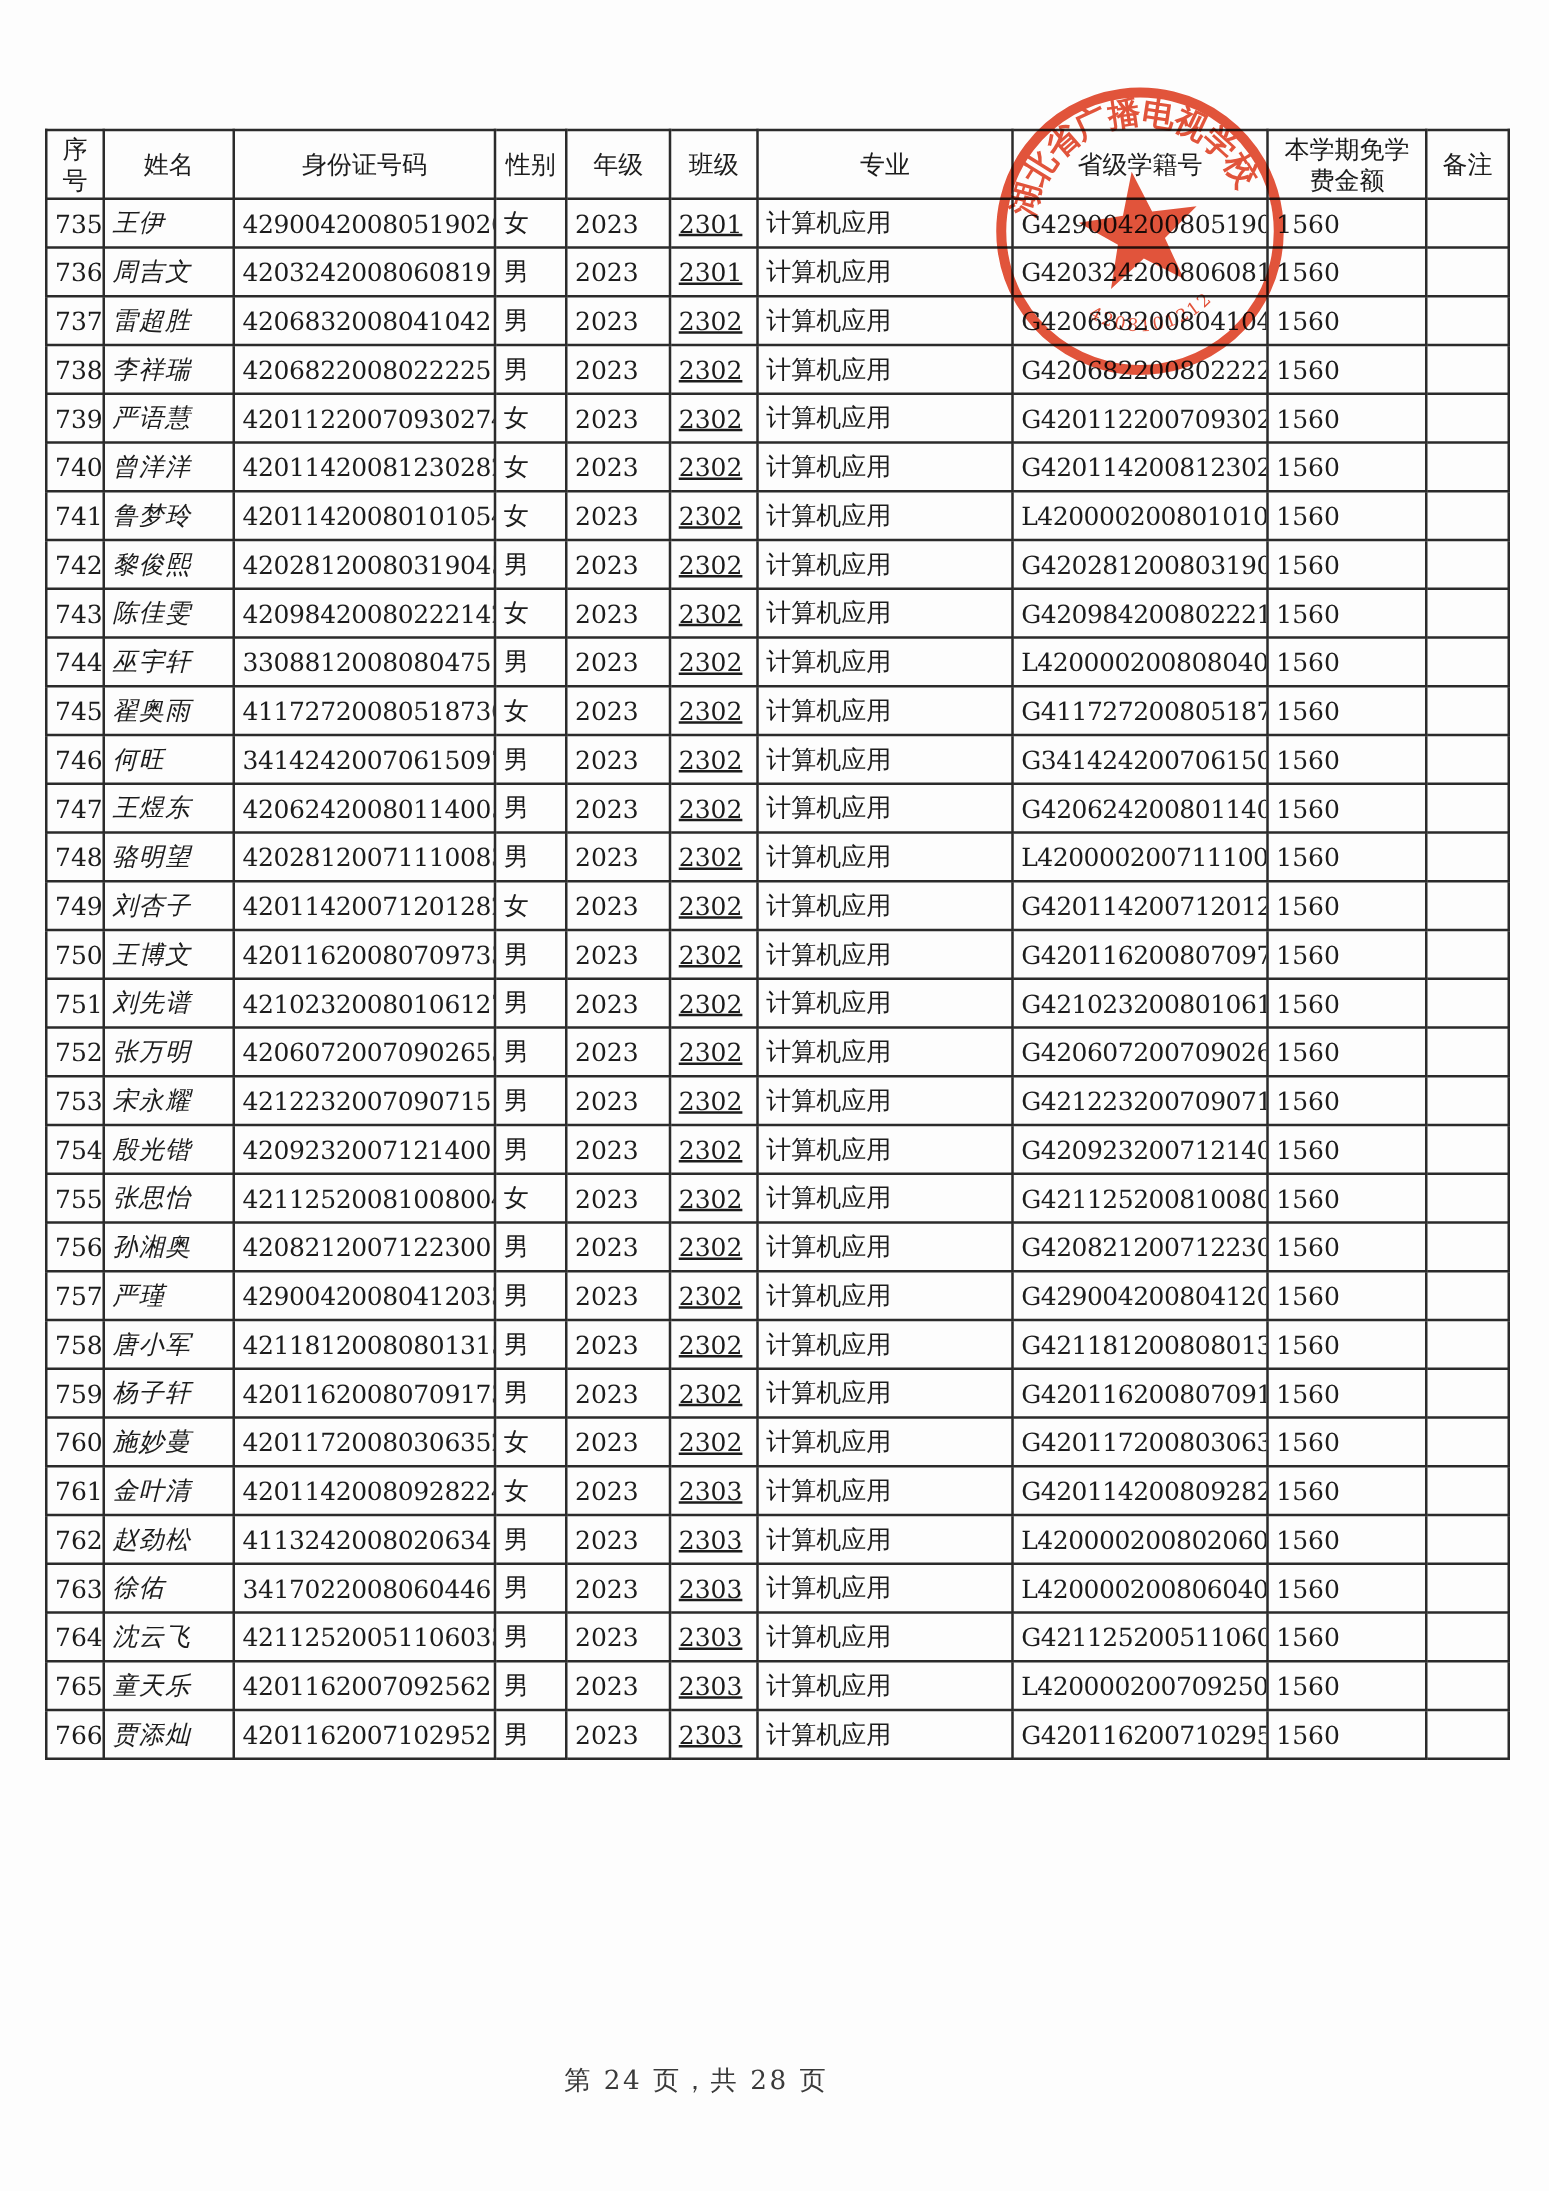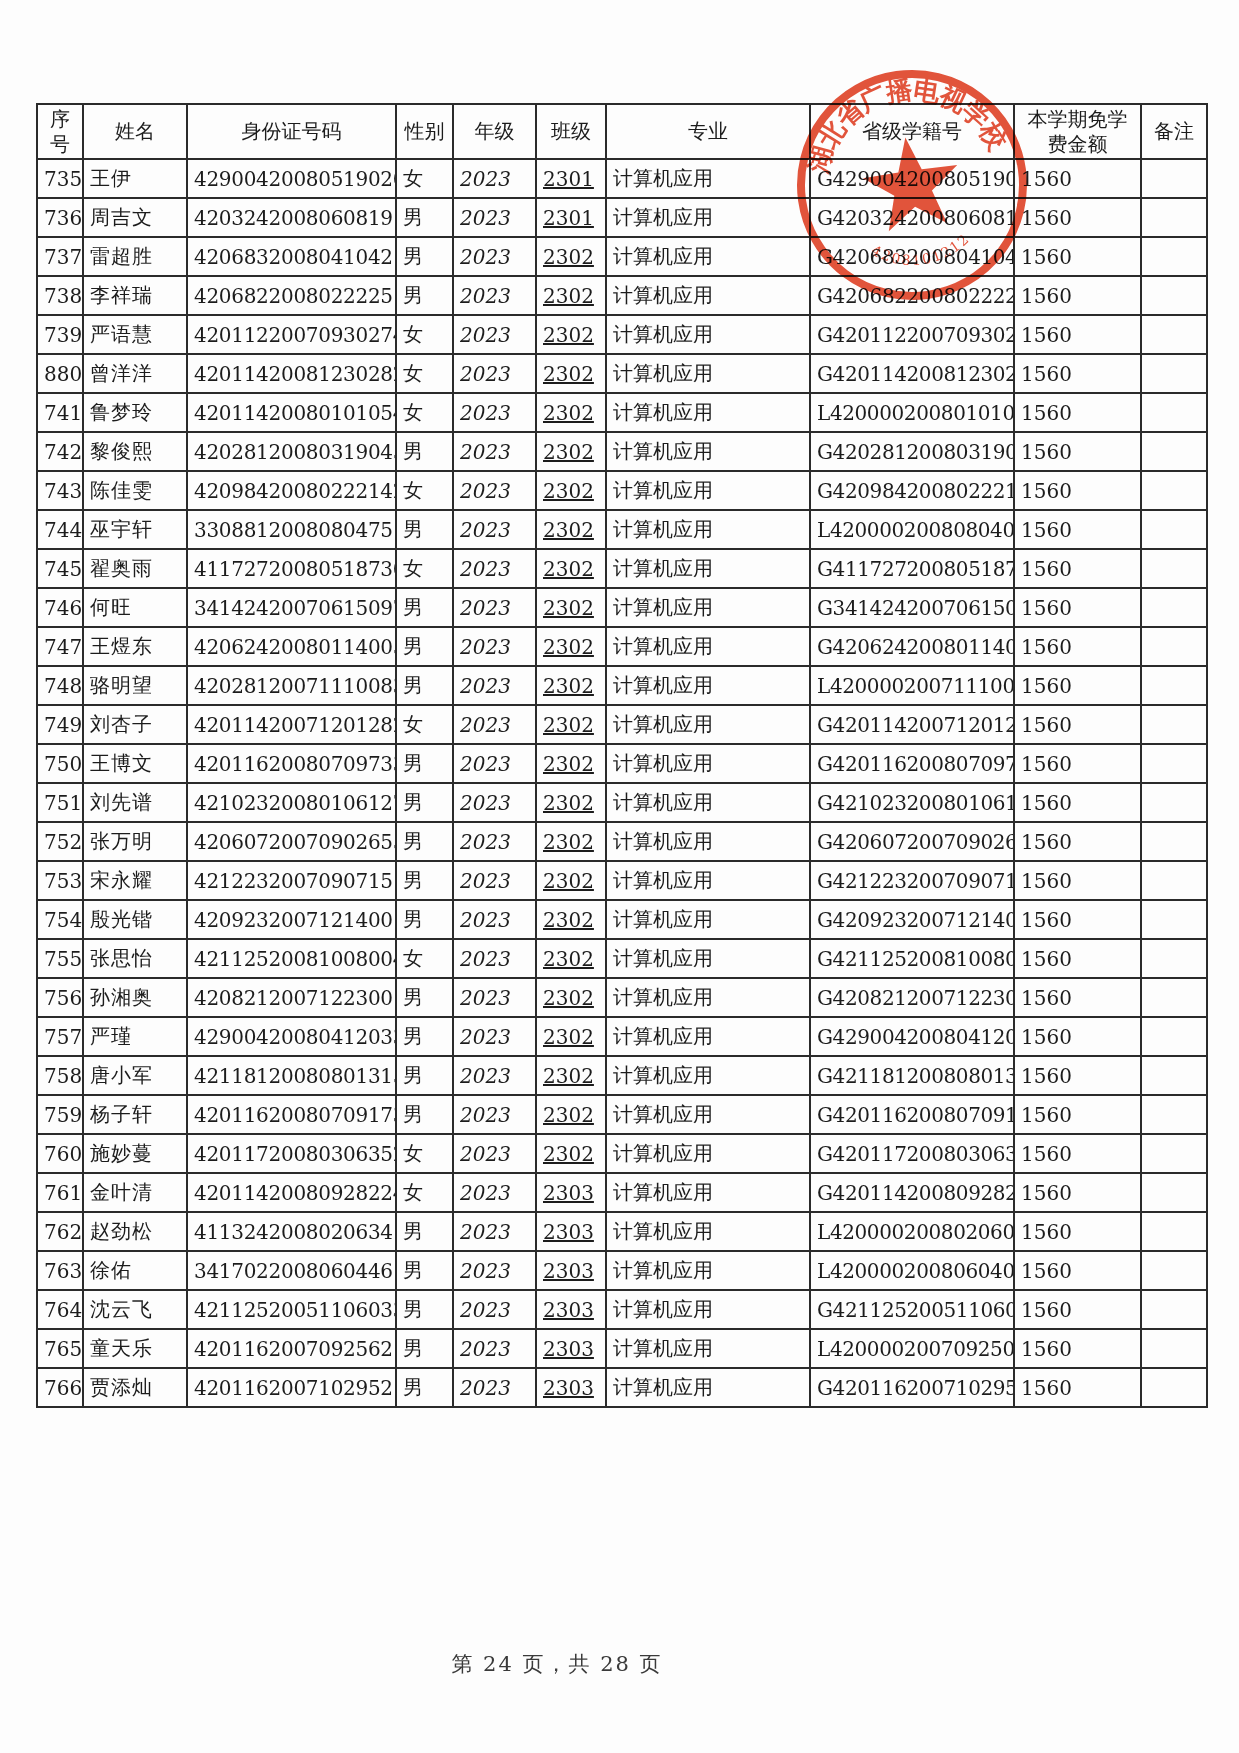--- a/index.html
+++ b/index.html
@@ -36,24 +36,24 @@
     line-height:1.25;
     padding:0 4px;
   }
   table.roster tbody td{
     height:37px;
     font-size:20px;
     padding:0 2px 0 6px;
     text-align:left;
   }
   td.c0{text-align:center;padding:0;margin-left:44px;}
-  td.c1{padding-left:7px;letter-spacing:1px;}
+  td.c1{padding-left:7px;letter-spacing:1px;font-style:italic;}
   td.c2{font-size:19px;letter-spacing:-0.3px;padding-left:8px;}
   td.c3{padding-left:7px;}
-  td.c4{padding-left:7px;font-style:italic;}
+  td.c4{padding-left:7px;}
   td.c5{padding-left:7px;text-decoration:underline;}
   td.c6{padding-left:9px;margin-left:37px;}
   td.c7{font-size:19px;letter-spacing:-0.4px;padding-left:4px;}
   td.c8{padding-left:7px;}
   td.c9{padding:0;}
   .stamp{
     position:absolute;
     left:787px;top:60px;
     width:250px;height:250px;
     transform:rotate(-8deg);
@@ -171,21 +171,21 @@
           <td class="c2">42011220070930274X</td>
           <td class="c3">女</td>
           <td class="c4">2023</td>
           <td class="c5">2302</td>
           <td class="c6">计算机应用</td>
           <td class="c7">G42011220070930274X</td>
           <td class="c8">1560</td>
           <td class="c9"></td>
         </tr>
         <tr>
-          <td class="c0">880</td>
+          <td class="c0">740</td>
           <td class="c1">曾洋洋</td>
           <td class="c2">420114200812302820</td>
           <td class="c3">女</td>
           <td class="c4">2023</td>
           <td class="c5">2302</td>
           <td class="c6">计算机应用</td>
           <td class="c7">G420114200812302820</td>
           <td class="c8">1560</td>
           <td class="c9"></td>
         </tr>

